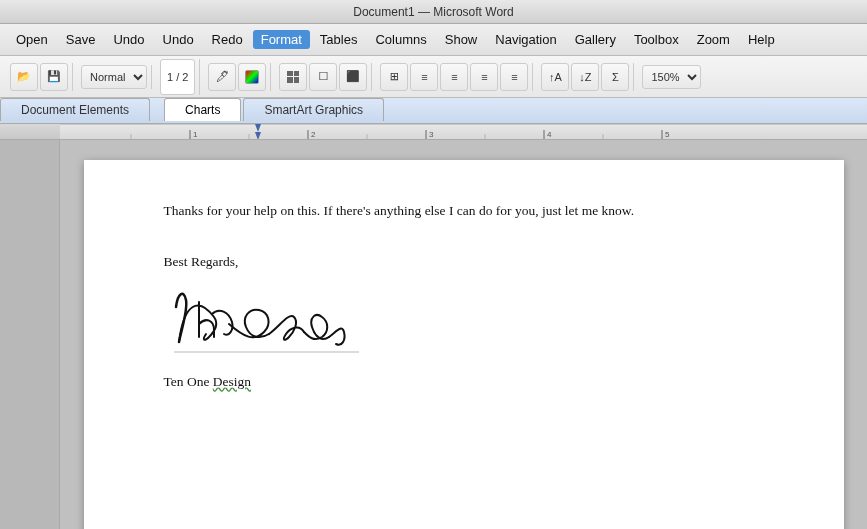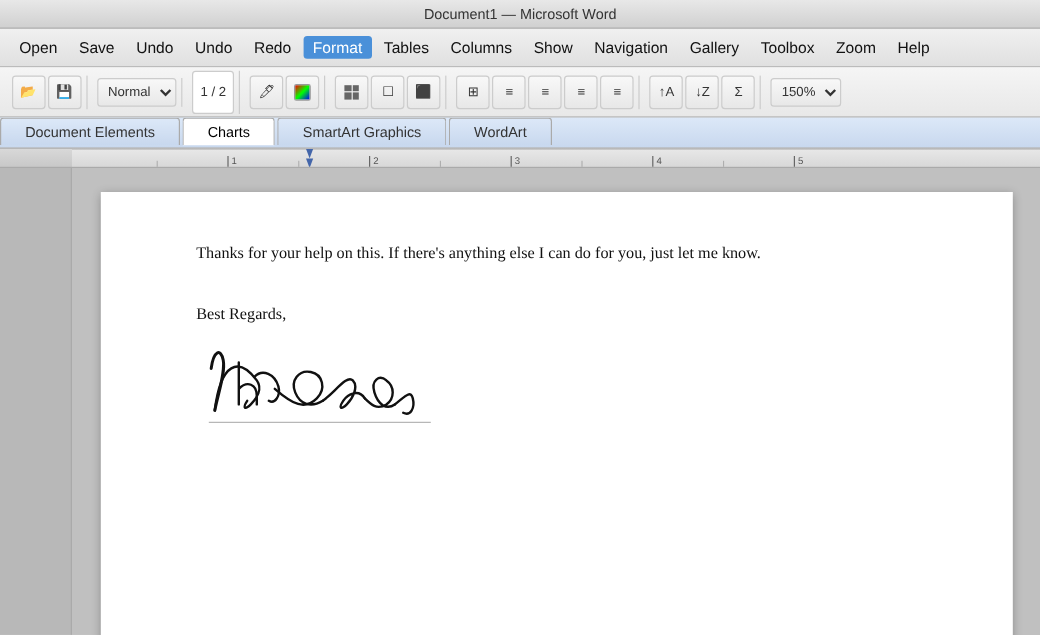--- a/index.html
+++ b/index.html
@@ -107,20 +107,21 @@
       border-bottom: none;
       margin-right: 2px;
       border-radius: 3px 3px 0 0;
       position: relative;
       bottom: 0;
     }
     .ribbon-tab.active {
       background: white;
       color: #000;
       font-weight: 500;
+      margin-left: 12px;
     }
 
     
     .ruler {
       height: 16px;
       background: linear-gradient(to bottom, #d8d8d8, #c8c8c8);
       border-bottom: 1px solid #aaa;
       position: relative;
       overflow: hidden;
     }
@@ -266,21 +267,20 @@
     <select class="toolbar-select">
       <option>150%</option>
     </select>
   </div>
 </div>
 
 <div class="ribbon">
   <div class="ribbon-tab">Document Elements</div>
   <div class="ribbon-tab active">Charts</div>
   <div class="ribbon-tab">SmartArt Graphics</div>
-  <div class="ribbon-tab">WordArt</div>
 </div>
 
 <div class="ruler">
   <div class="ruler-inner">
     <svg width="100%" height="16" style="position:absolute;top:0;left:0;">
 
       <line x1="0" y1="0" x2="867" y2="0" stroke="#aaa" stroke-width="1"></line>
 
       <line x1="130" y1="6" x2="130" y2="16" stroke="#666" stroke-width="1"></line>
       <text x="133" y="13" font-size="8" fill="#555">1</text>
@@ -330,17 +330,20 @@
             <path d="M 165,55 C 172,50 178,42 180,50 C 182,58 178,65 172,62" stroke="#111" stroke-width="2" fill="none" stroke-linecap="round"></path>
             <path d="M 10,70 L 195,70" stroke="#111" stroke-width="1" fill="none" opacity="0.3"></path>
 
             <path d="M 12,25 C 14,10 20,8 22,18 C 24,28 18,45 15,60" stroke="#111" stroke-width="2.5" fill="none" stroke-linecap="round"></path>
 
             <path d="M 35,20 L 35,55 M 35,42 C 42,35 50,38 50,48 L 50,55" stroke="#111" stroke-width="2" fill="none" stroke-linecap="round"></path>
           </svg>
         </div>
 
 
+        <p class="company-text">
+          <span>Ten One </span><span class="company-underline">Design</span>
+        </p>
 
       </div>
     </div>
   </div>
 </div>
 
 </body></html>

